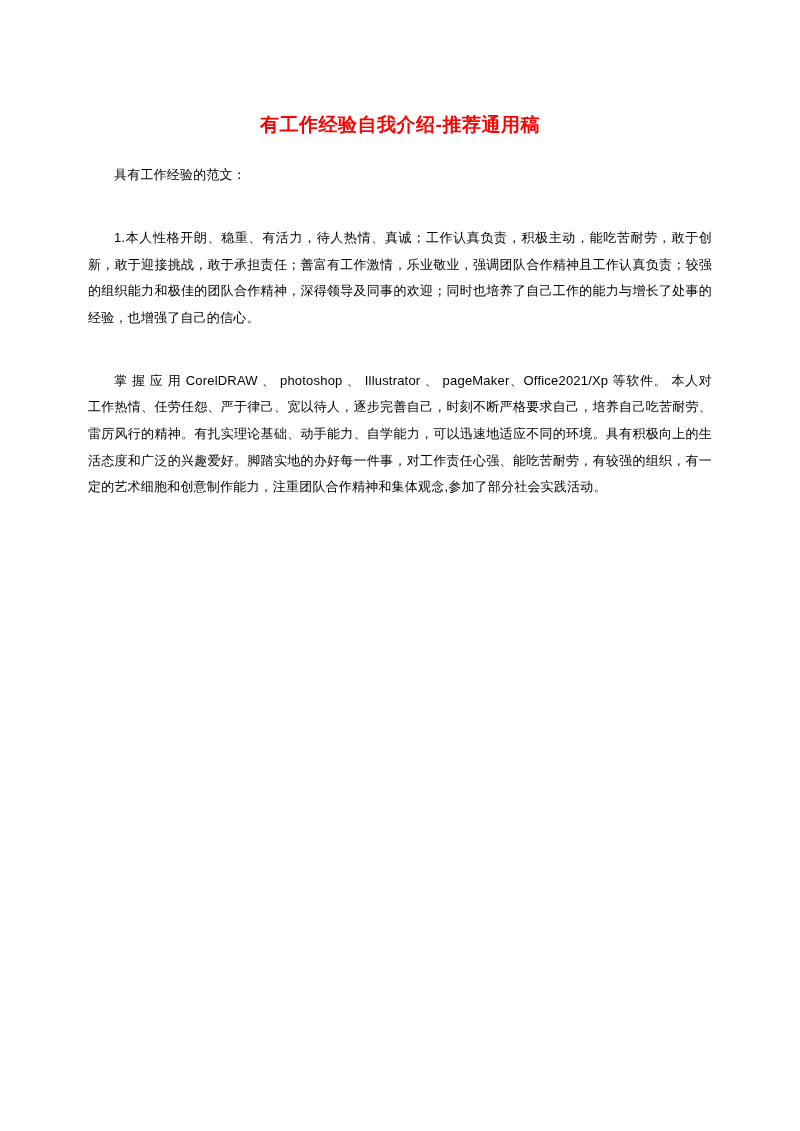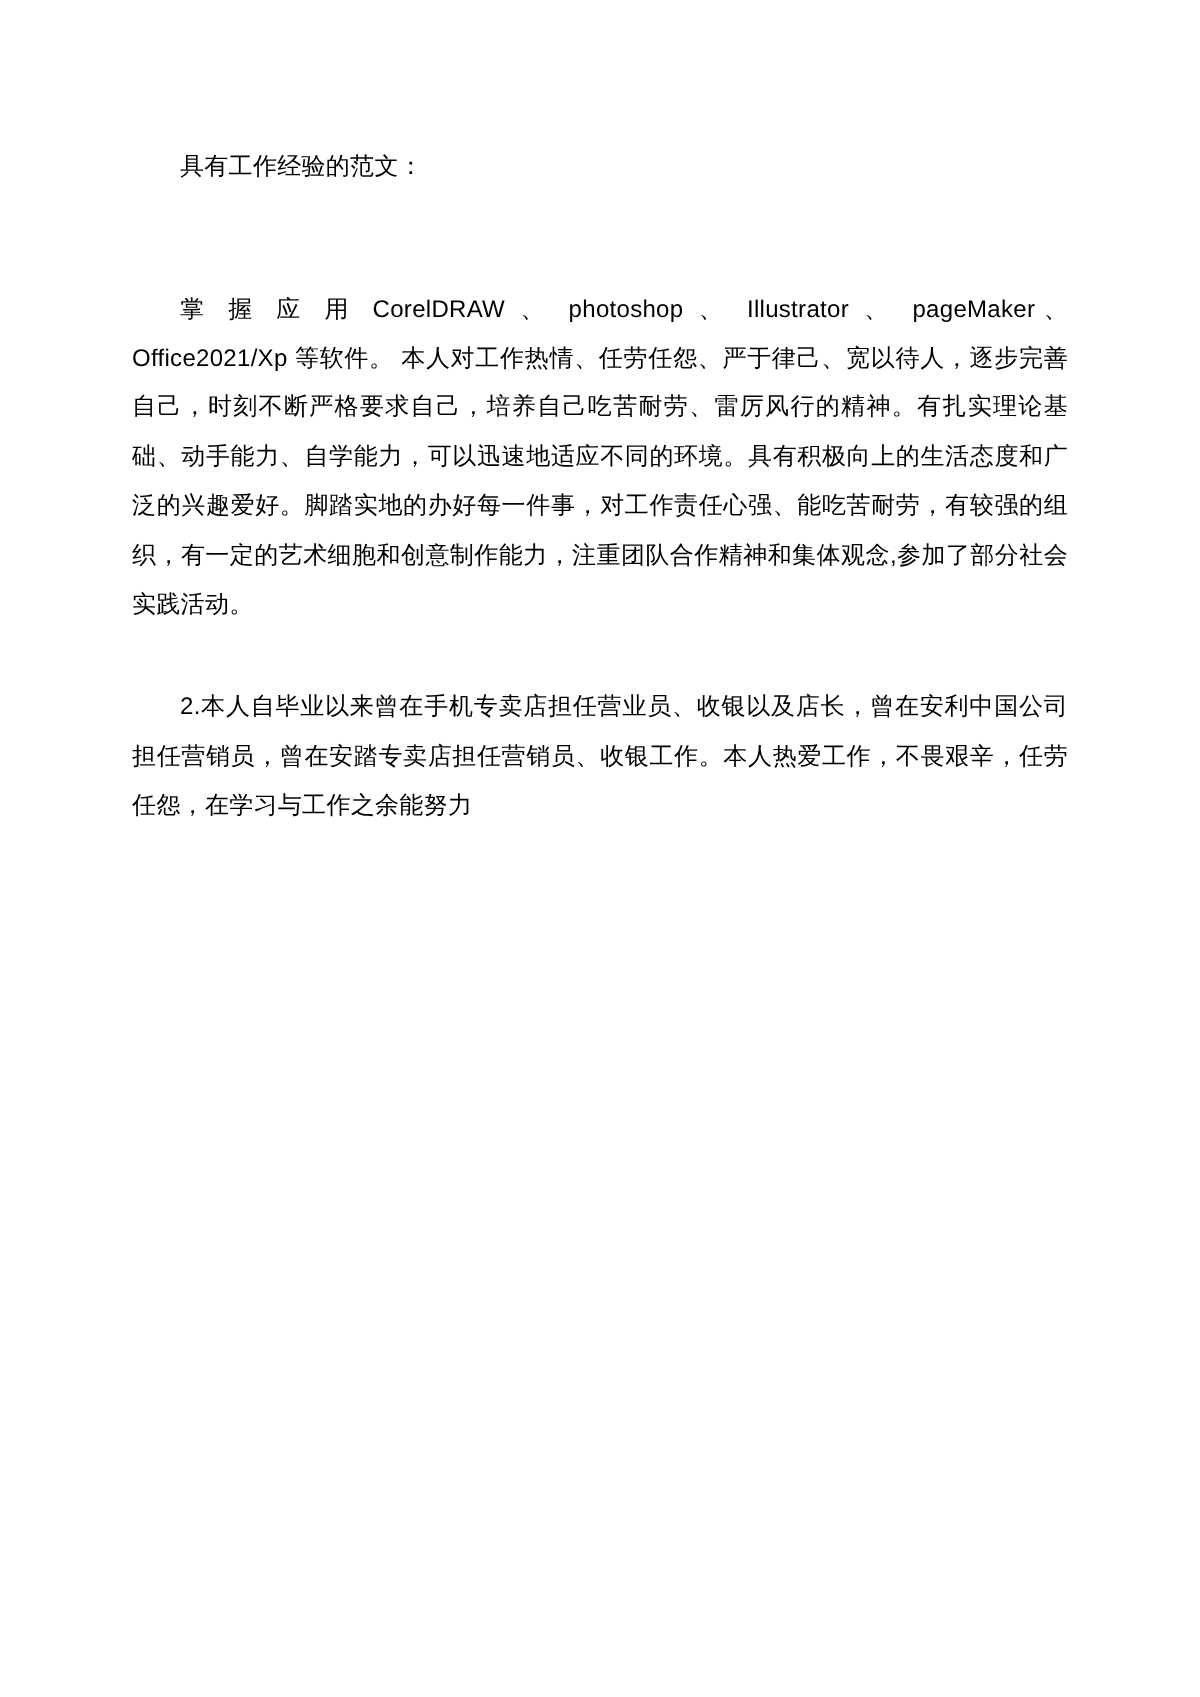--- a/index.html
+++ b/index.html
@@ -25,46 +25,47 @@
   .doc-title {
     text-align: center;
     color: #ff0000;
     font-size: 19px;
     font-weight: bold;
     letter-spacing: 0.5px;
     margin: 14px 0 22px 0;
     line-height: 1.6;
   }
   .para {
-    font-size: 16px;
+    font-size: 13px;
     line-height: 2.05;
     text-align: justify;
     text-justify: inter-ideograph;
     margin: 0 0 10px 0;
     letter-spacing: 0.2px;
   }
   .indent {
     text-indent: 2em;
   }
   .spacer {
     height: 26px;
   }
 </style>
 </head>
 <body>
 
 <div class="page">
 
+  <h1 class="doc-title" style="color: rgb(255, 0, 0);">有工作经验自我介绍-推荐通用稿</h1>
 
   <p class="para indent">具有工作经验的范文：</p>
 
   <div class="spacer"></div>
 
+  <p class="para indent">1.本人性格开朗、稳重、有活力，待人热情、真诚；工作认真负责，积极主动，能吃苦耐劳，敢于创新，敢于迎接挑战，敢于承担责任；善富有工作激情，乐业敬业，强调团队合作精神且工作认真负责；较强的组织能力和极佳的团队合作精神，深得领导及同事的欢迎；同时也培养了自己工作的能力与增长了处事的经验，也增强了自己的信心。</p>
 
   <div class="spacer"></div>
 
   <p class="para indent">掌 握 应 用 CorelDRAW 、 photoshop 、 Illustrator 、 pageMaker、Office2021/Xp 等软件。 本人对工作热情、任劳任怨、严于律己、宽以待人，逐步完善自己，时刻不断严格要求自己，培养自己吃苦耐劳、雷厉风行的精神。有扎实理论基础、动手能力、自学能力，可以迅速地适应不同的环境。具有积极向上的生活态度和广泛的兴趣爱好。脚踏实地的办好每一件事，对工作责任心强、能吃苦耐劳，有较强的组织，有一定的艺术细胞和创意制作能力，注重团队合作精神和集体观念,参加了部分社会实践活动。</p>
 
   <div class="spacer"></div>
 
-  <p class="para indent">2.本人自毕业以来曾在手机专卖店担任营业员、收银以及店长，曾在安利中国公司担任营销员，曾在安踏专卖店担任营销员、收银工作。本人热爱工作，不畏艰辛，任劳任怨，在学习与工作之余能努力</p>
 
 </div>
 
 </body></html>

